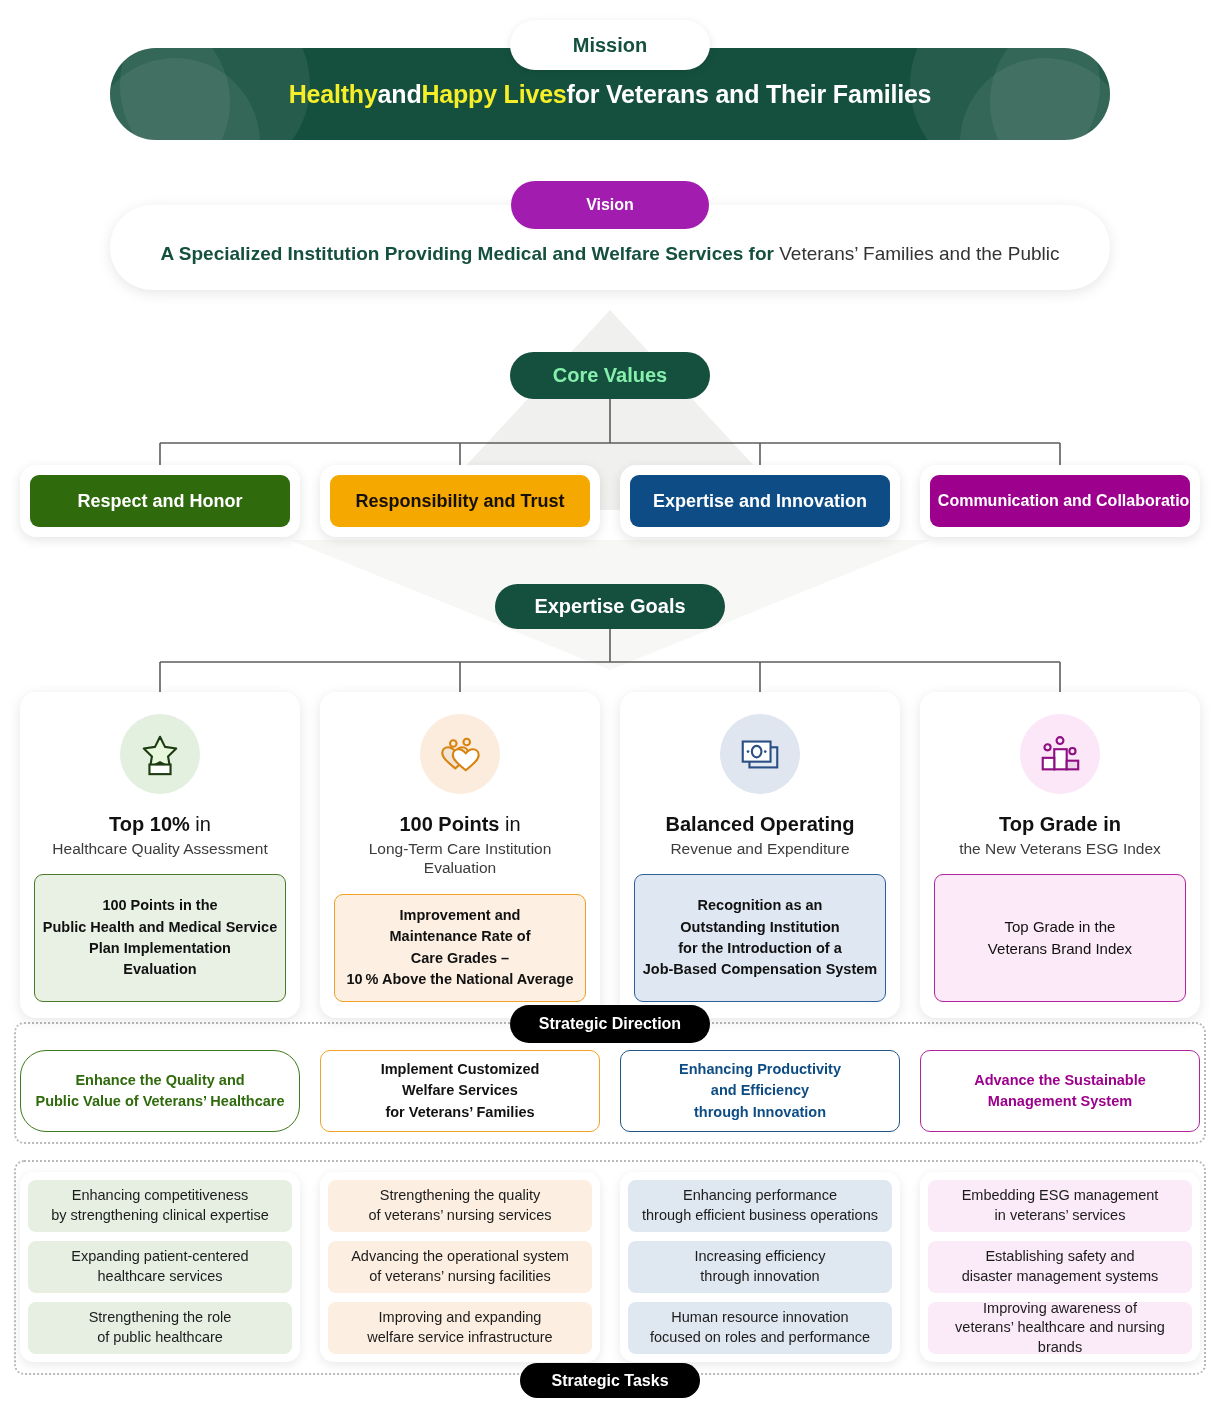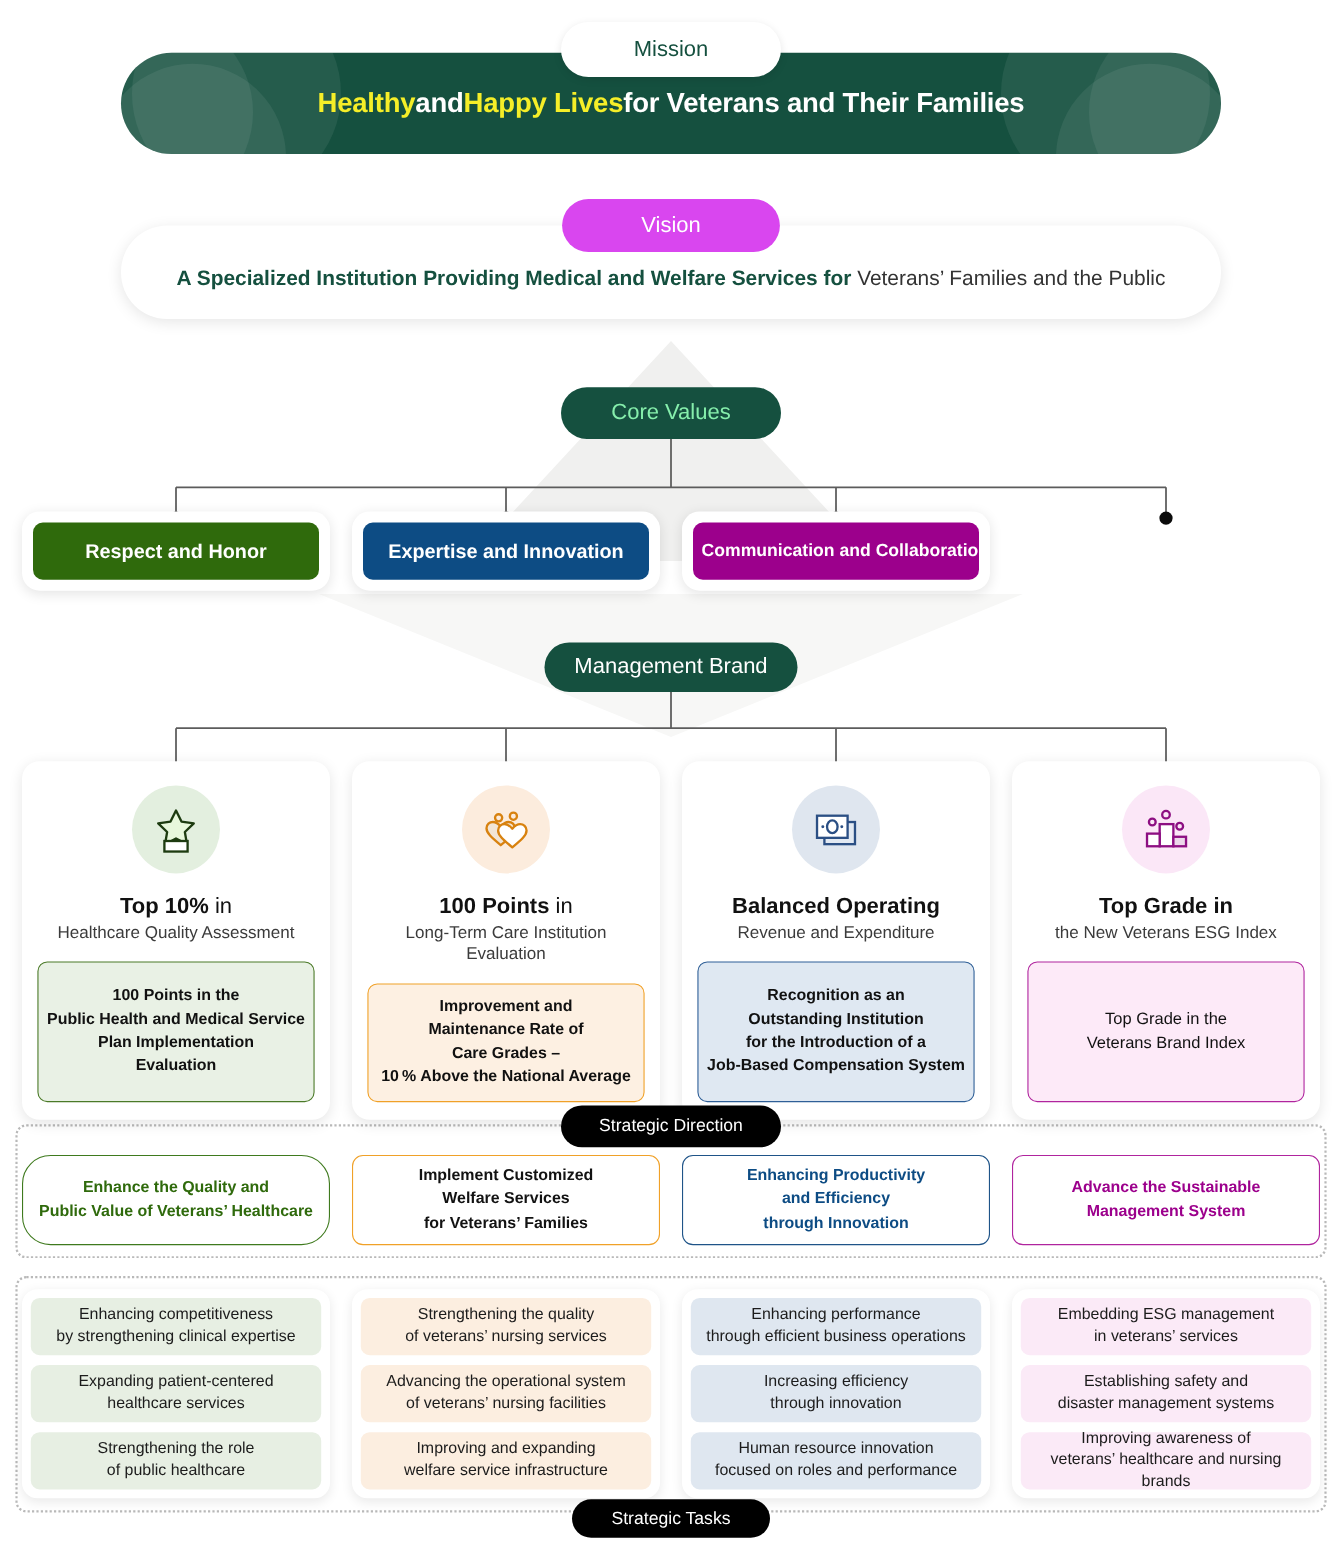--- a/index.html
+++ b/index.html
@@ -42,21 +42,21 @@
 
   
   .pill {
     position: absolute;
     left: 50%;
     transform: translateX(-50%);
     display: flex;
     align-items: center;
     justify-content: center;
     border-radius: 999px;
-    font-weight: normal;
+    font-weight: bold;
     z-index: 30;
     white-space: nowrap;
   }
 
   
   #mission-banner {
     position: absolute;
     left: 110px;
     top: 48px;
     width: 1000px;
@@ -114,23 +114,23 @@
     font-size: 19px;
     color: #333333;
     text-align: center;
     padding-top: 12px;
   }
   #vision-text .strong { color: #15503f; font-weight: bold; }
   #vision-pill {
     top: 181px;
     width: 198px;
     height: 48px;
-    background: #d946ef;
+    background: #a21caf;
     color: #ffffff;
-    font-size: 20px;
+    font-size: 16px;
   }
 
   
   #core-values-pill {
     top: 352px;
     width: 200px;
     height: 47px;
     background: #15503f;
     color: #86efac;
     font-size: 20px;
@@ -416,28 +416,31 @@
     <circle cx="460" cy="699" r="6.5" fill="#0b0b0b"></circle>
     <circle cx="760" cy="699" r="6.5" fill="#0b0b0b"></circle>
     <circle cx="1060" cy="699" r="6.5" fill="#0b0b0b"></circle>
   </svg>
 
   <div id="cv-row">
     <div class="cv-wrap">
       <div class="cv-card cv-0">Respect and Honor</div>
     </div>
     <div class="cv-wrap">
+      <div class="cv-card cv-1">Responsibility and Trust</div>
+    </div>
+    <div class="cv-wrap">
       <div class="cv-card cv-2">Expertise and Innovation</div>
     </div>
     <div class="cv-wrap">
       <div class="cv-card cv-3">Communication and Collaboration</div>
     </div>
   </div>
 
-  <div id="mg-pill" class="pill">Management Brand</div>
+  <div id="mg-pill" class="pill">Expertise Goals</div>
 
   <div id="goal-row">
 
     <div class="goal-col">
       <div class="icon-circle ic-0">
         <svg width="46" height="46" viewBox="0 0 48 48" fill="none">
           <path d="M24 6 L29.2 16.6 L40.9 18.3 L32.4 26.5 L34.4 38.1 L24 32.6 L13.6 38.1 L15.6 26.5 L7.1 18.3 L18.8 16.6 Z" fill="#e8f8dc" stroke="#1d3b10" stroke-width="2.2" stroke-linejoin="round"></path>
           <rect x="13" y="35" width="22" height="10" fill="#ffffff" stroke="#1d3b10" stroke-width="2.2"></rect>
         </svg>
       </div>

